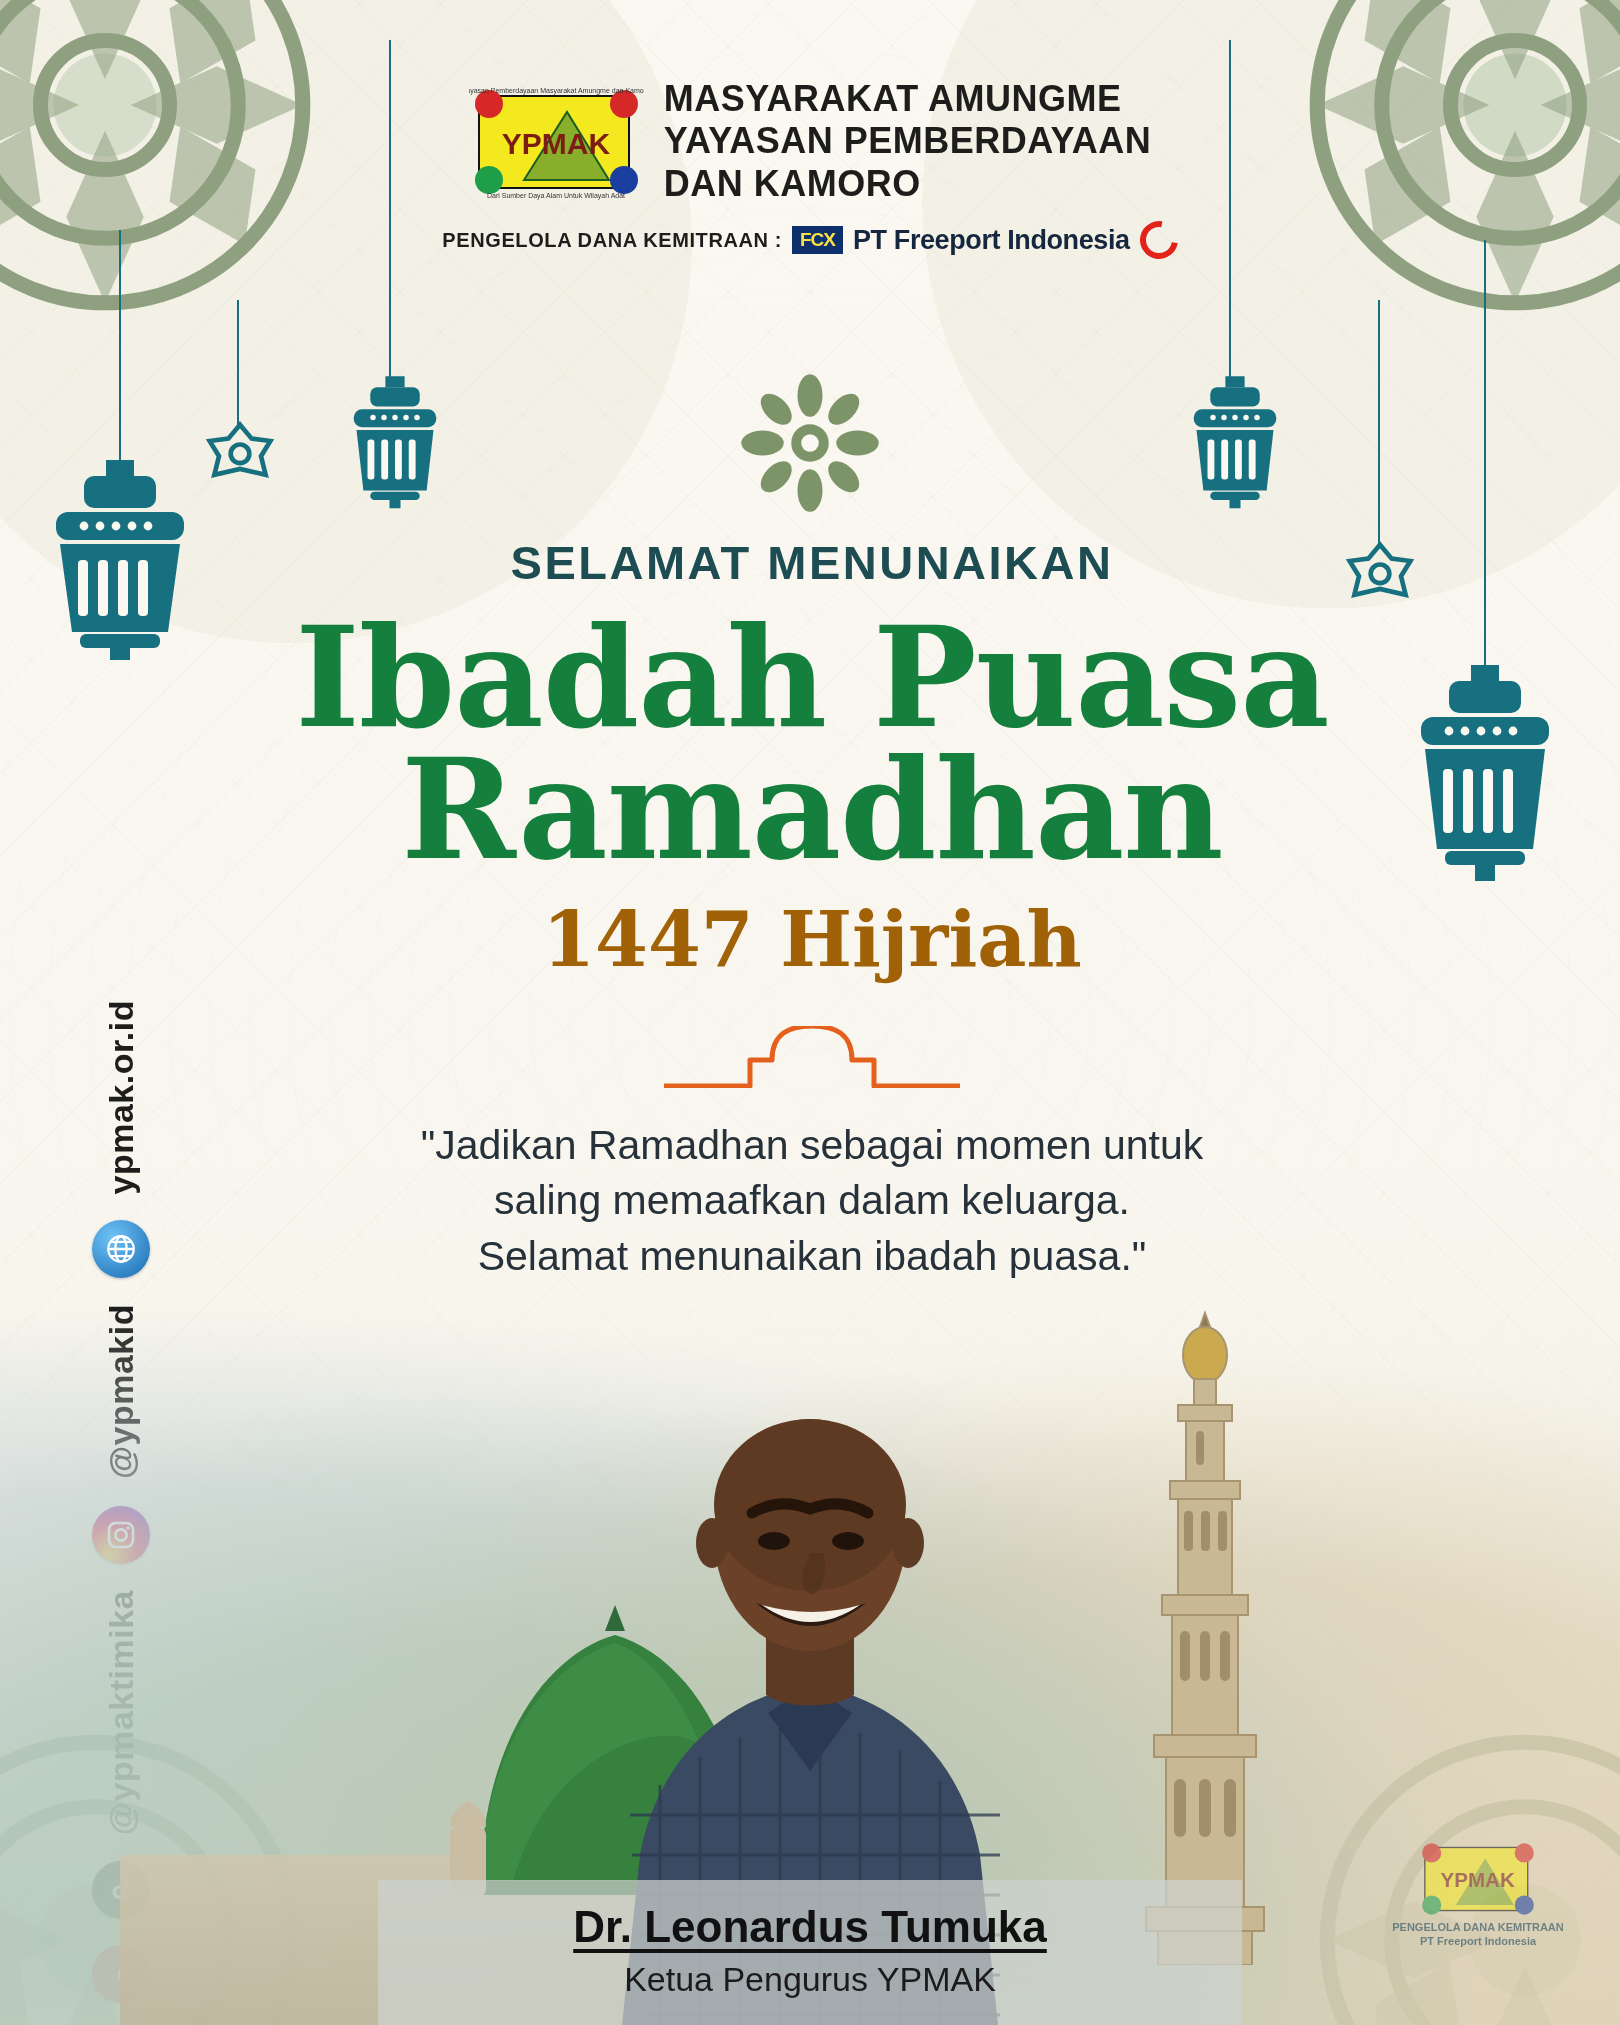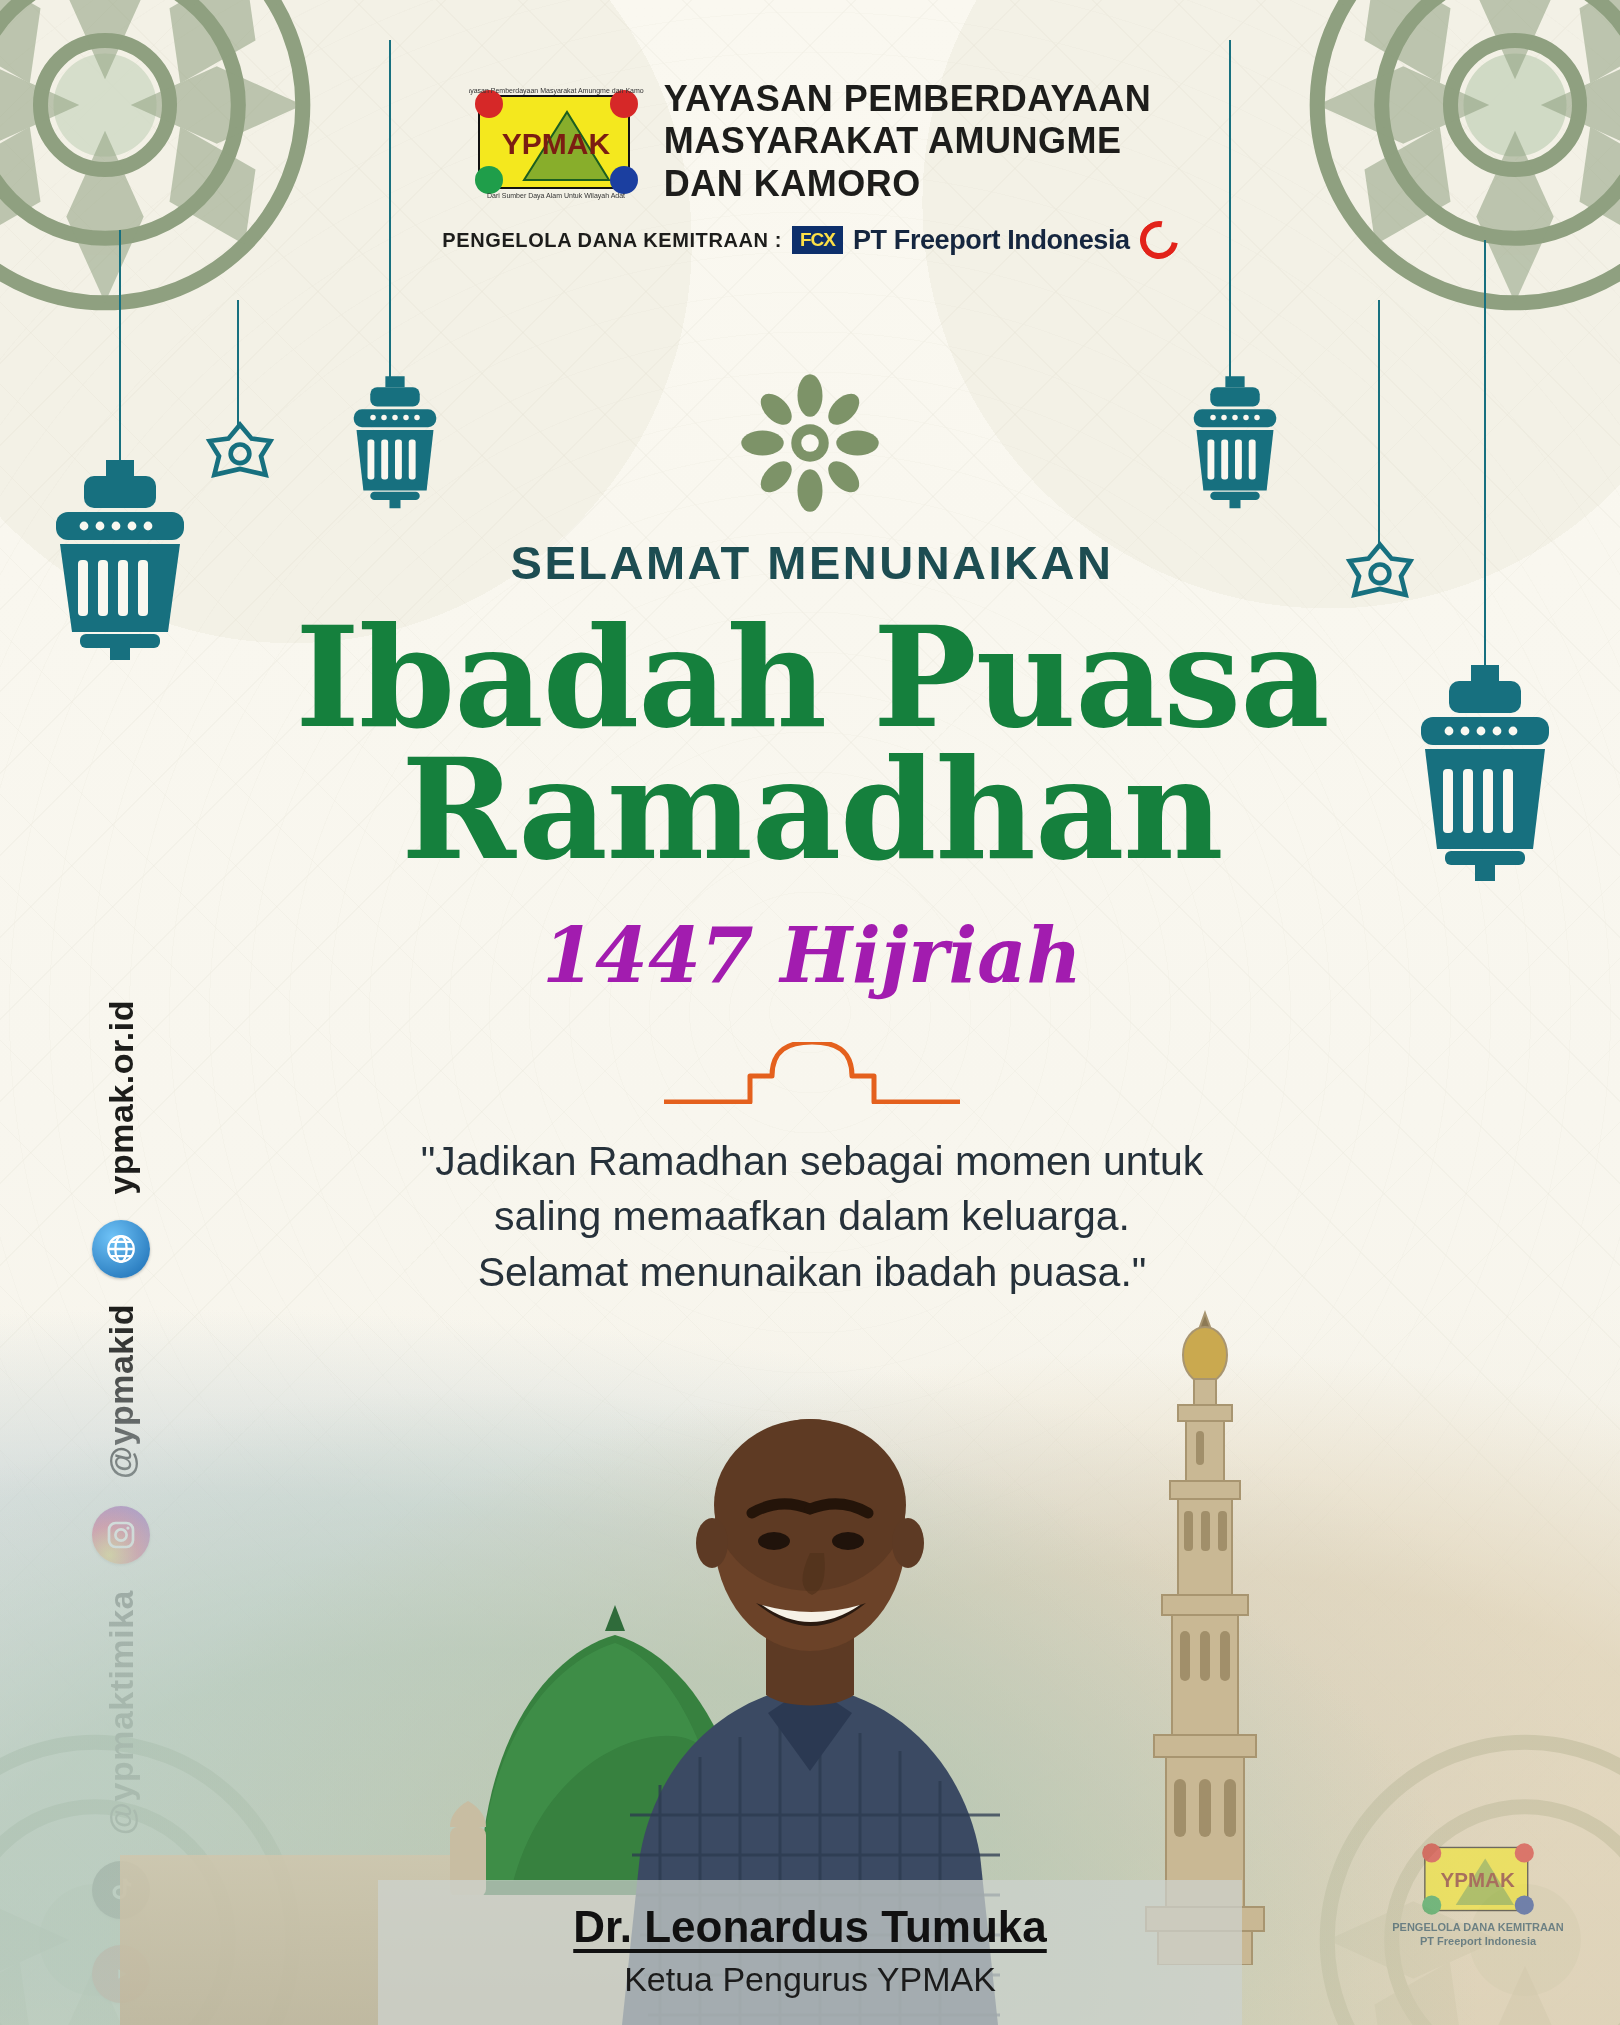--- a/index.html
+++ b/index.html
@@ -160,23 +160,22 @@
     color: #15803d;
     line-height: .96;
     margin-top: 22px;
     letter-spacing: -1px;
   }
   .title-main .line2 { display: block; }
   .title-sub {
     font-family: "DejaVu Serif", serif;
     font-size: 76px;
     font-weight: 700;
-    color: #a21caf;
-    margin-top: 34px;
-    font-style: italic;
+    color: #a16207;
+    margin-top: 18px;
   }
 
   .arch {
     margin: 42px auto 0;
     width: 300px;
     height: 62px;
   }
 
   .quote {
     margin: 30px auto 0;
@@ -408,22 +407,22 @@
           <circle cx="20" cy="22" r="14" fill="#d62828"></circle>
           <circle cx="155" cy="22" r="14" fill="#d62828"></circle>
           <circle cx="20" cy="98" r="14" fill="#1f9e4a"></circle>
           <circle cx="155" cy="98" r="14" fill="#1b3fa0"></circle>
           <text x="87" y="72" text-anchor="middle" font-family="Liberation Sans, sans-serif" font-size="30" font-weight="700" fill="#7b1d12">YPMAK</text>
           <text x="87" y="11" text-anchor="middle" font-family="Liberation Sans, sans-serif" font-size="7" fill="#333">Yayasan Pemberdayaan Masyarakat Amungme dan Kamoro</text>
           <text x="87" y="116" text-anchor="middle" font-family="Liberation Sans, sans-serif" font-size="7" fill="#333">Dari Sumber Daya Alam Untuk Wilayah Adat</text>
         </svg>
       </div>
       <div class="brand-text">
+        <div>MASYARAKAT AMUNGME</div>
         <div>YAYASAN PEMBERDAYAAN</div>
-        <div>MASYARAKAT AMUNGME</div>
         <div>DAN KAMORO</div>
       </div>
     </div>
     <div class="partner-row">
       <span class="partner-label">PENGELOLA DANA KEMITRAAN :</span>
       <span class="fmi-mark">FCX</span>
       <span class="pt-fi">PT Freeport Indonesia</span>
       <span class="fi-dot"></span>
     </div>
   </div>

